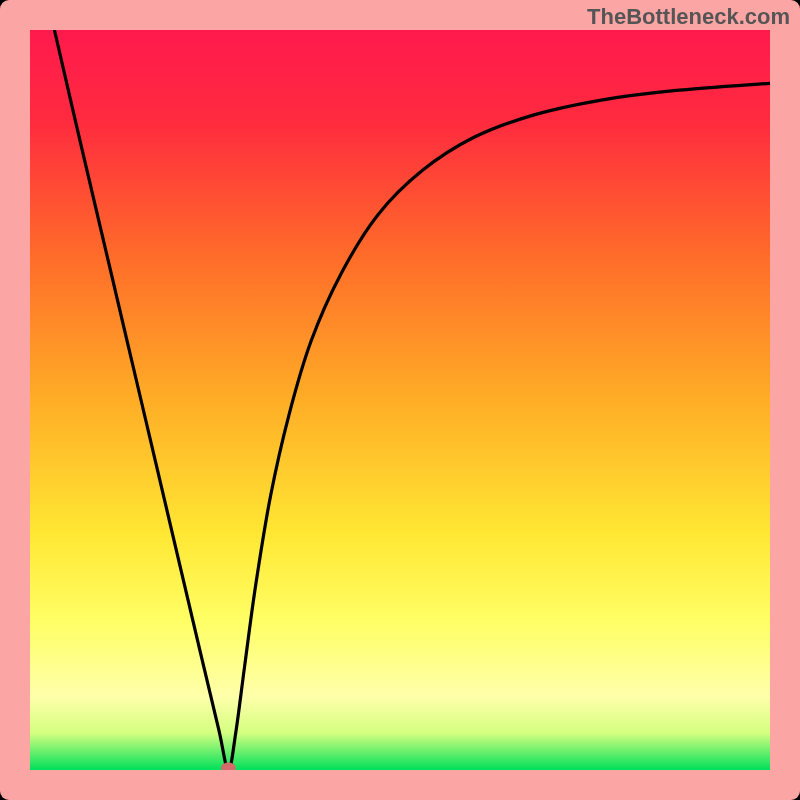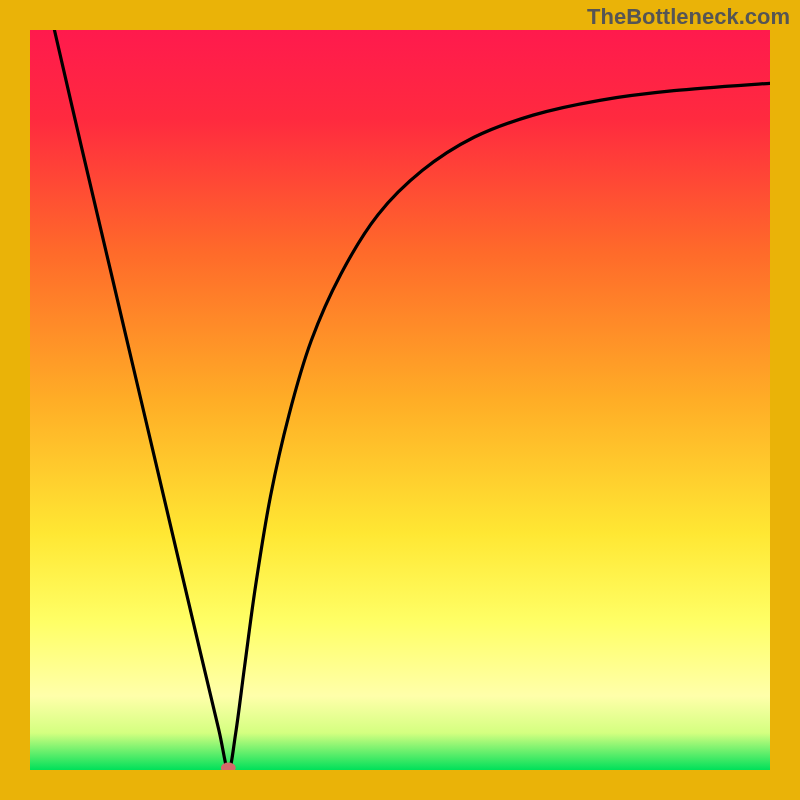--- a/index.html
+++ b/index.html
@@ -8,21 +8,22 @@
     width: 800px;
     height: 800px;
     overflow: hidden;
     background: #000;
     font-family: Arial, Helvetica, sans-serif;
   }
   .frame {
     position: relative;
     width: 800px;
     height: 800px;
-    background: #eab308;
+    background: #fca5a5;
+    border-radius: 9px;
   }
   .plot {
     position: absolute;
     left: 30px;
     top: 30px;
     width: 740px;
     height: 740px;
     overflow: hidden;
   }
   .watermark {

